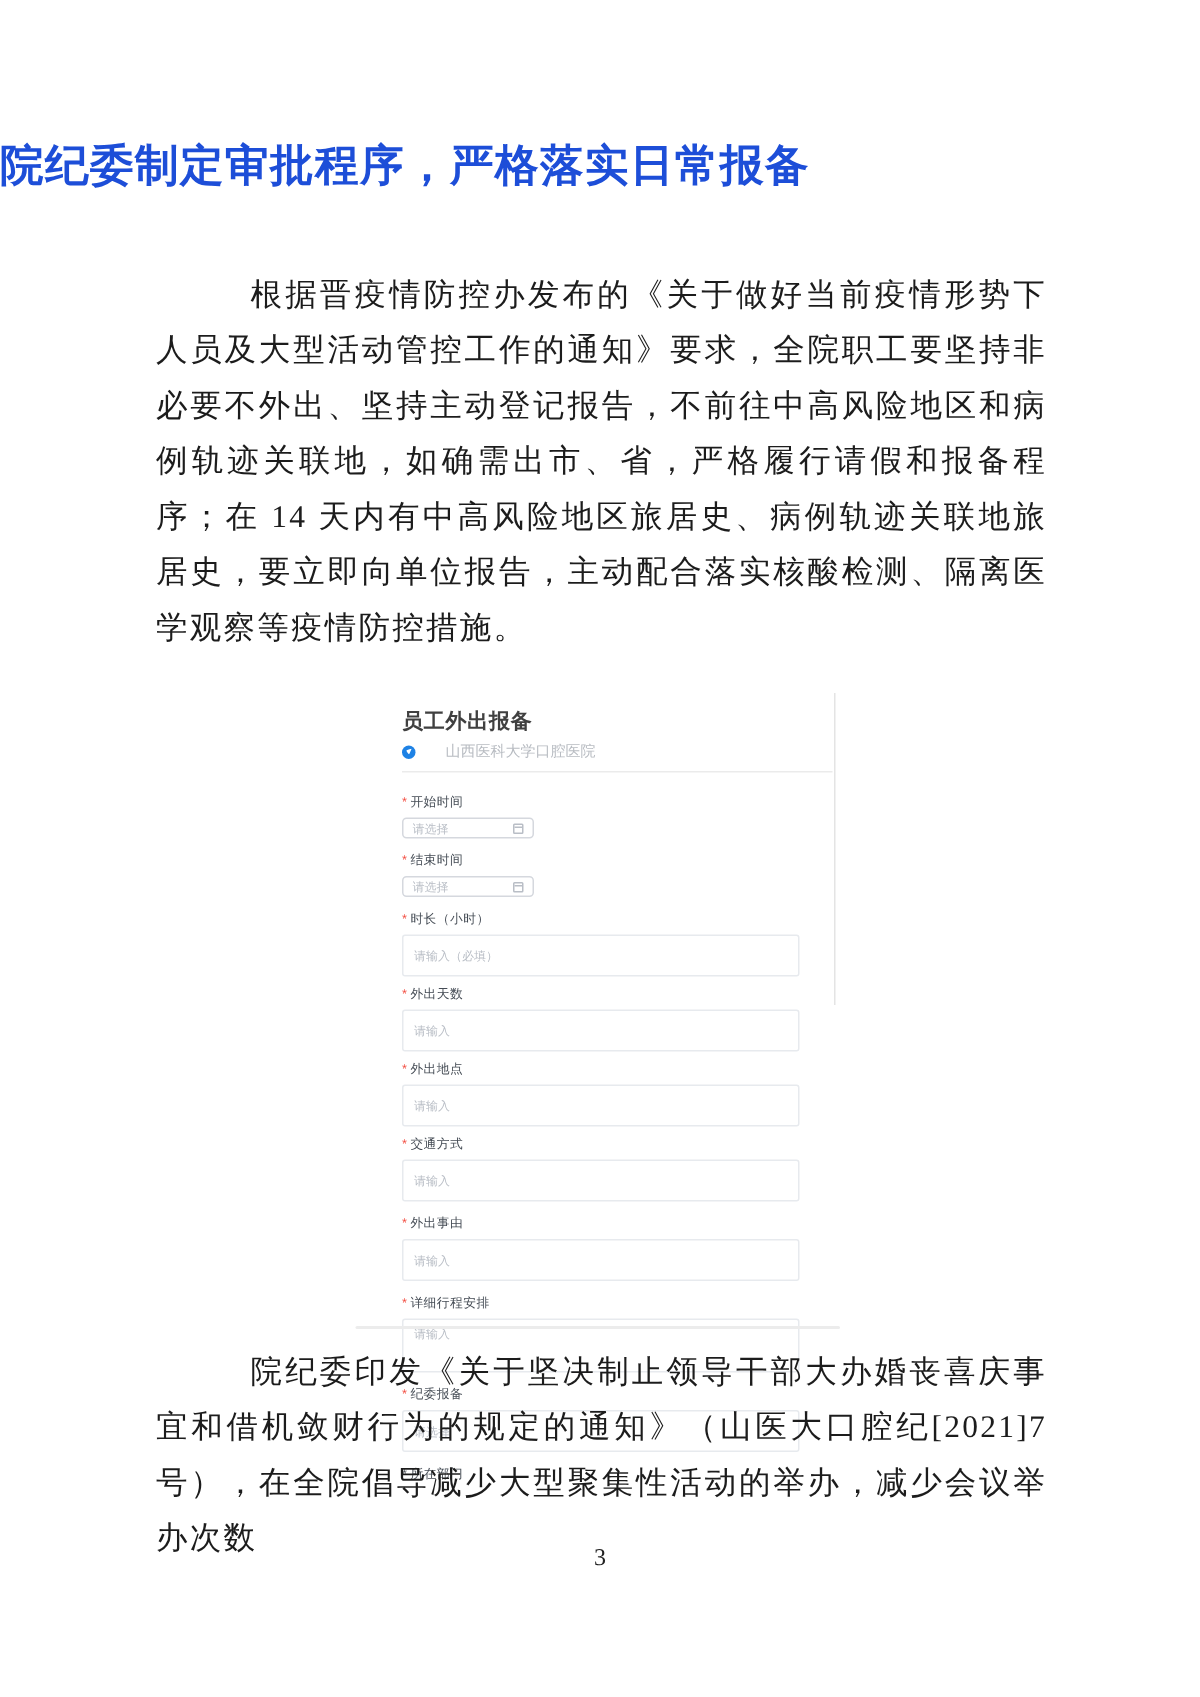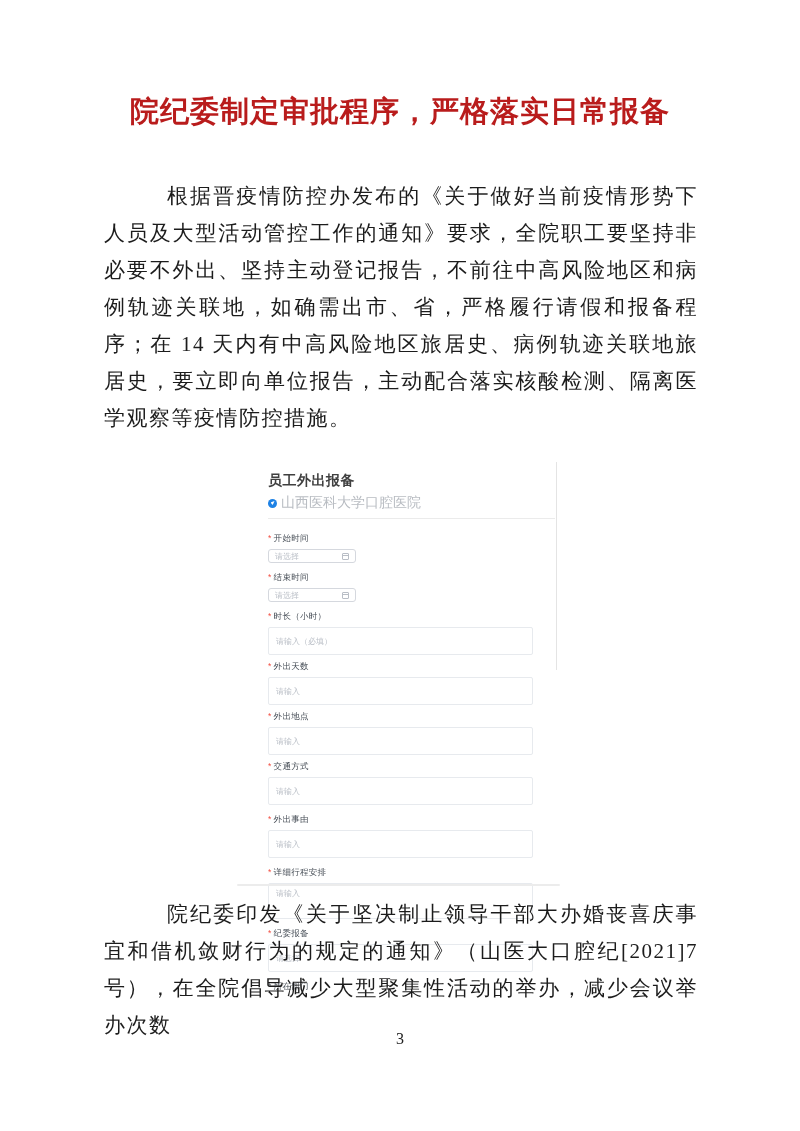--- a/index.html
+++ b/index.html
@@ -4,21 +4,21 @@
 <style>
   * { margin:0; padding:0; box-sizing:border-box; }
   body { background:#ffffff; font-family:"Liberation Sans","DejaVu Sans",sans-serif; }
   .page {
     position:relative; width:800px; height:1131px; margin:0 auto;
     background:#ffffff; overflow:hidden;
   }
   
   .doc-title {
     position:absolute; top:90px; left:0; width:800px;
-    text-align:center; font-size:29px; font-weight:bold; color:#b91c1c;
+    text-align:left; font-size:29px; font-weight:bold; color:#1d4ed8;
     letter-spacing:1px; line-height:42px;
     font-family:"Liberation Sans","DejaVu Sans",sans-serif;
   }
   .body-para {
     position:absolute; left:104px; width:594px;
     font-family:"Liberation Serif","DejaVu Serif",serif;
     font-size:21px; line-height:37px; color:#1c1c1c;
     text-align:justify; letter-spacing:1.5px; text-indent:63px;
   }
   .para1 { top:178px; }
@@ -39,21 +39,21 @@
   .form-org { margin-top:4px; display:flex; align-items:center; }
   .org-icon {
     display:inline-block; width:9px; height:9px; border-radius:50%;
     background:#1e82e5; position:relative; flex:0 0 auto;
   }
   .org-icon::after {
     content:""; position:absolute; left:2.5px; top:2.5px;
     width:4px; height:4px; background:#ffffff;
     clip-path:polygon(0 35%, 100% 0, 55% 100%);
   }
-  .org-name { font-size:14px; color:#b8bcc2; margin-left:4px; }
+  .org-name { font-size:10px; color:#b8bcc2; margin-left:20px; }
   .form-divider { width:287px; height:1px; background:#ebebeb; margin-top:6px; margin-bottom:14px; }
   .field { margin-bottom:9px; }
   .field-label { font-size:8.5px; color:#454c55; margin-bottom:4px; letter-spacing:0.3px; }
   .req { color:#f34f43; margin-right:2px; font-size:8.5px; }
   .field-dept .req { color:#555a60; }
   .date-box {
     width:88px; height:14px; border:1px solid #d5d8de; border-radius:3px;
     display:flex; align-items:center; padding:0 6px; background:#fff;
   }
   .date-box input {

